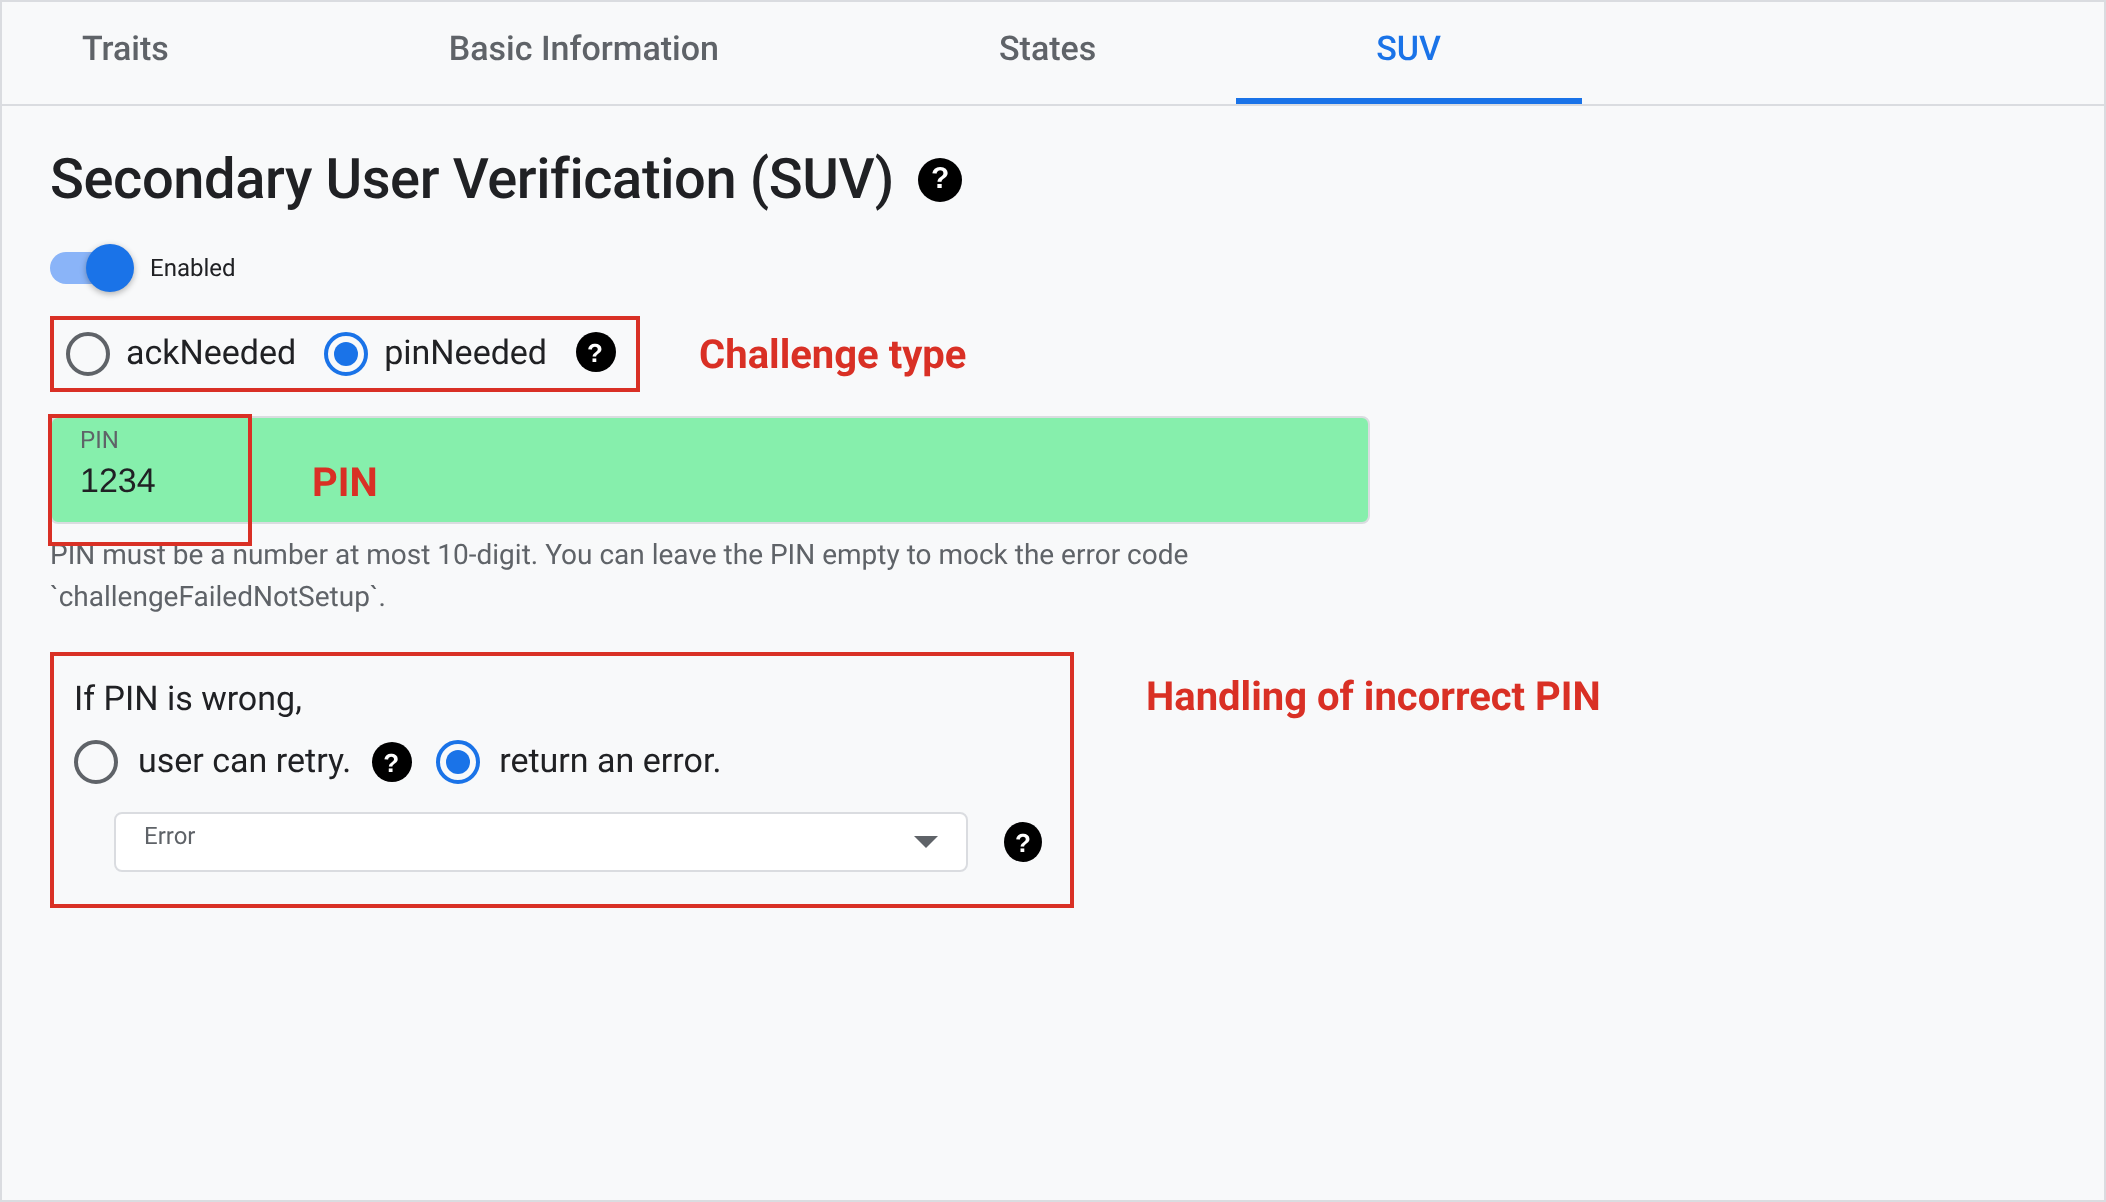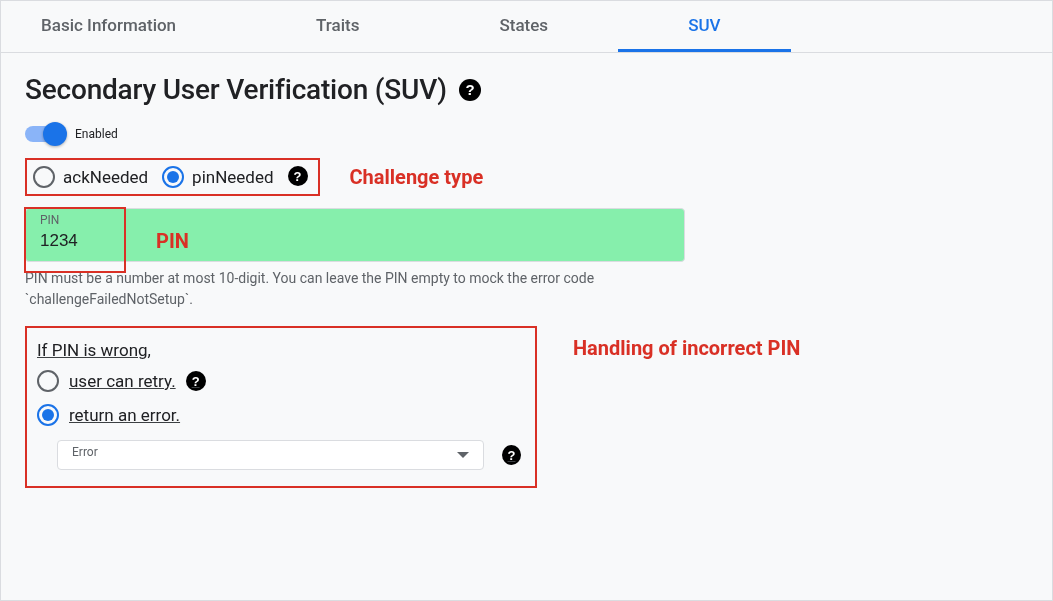--- a/index.html
+++ b/index.html
@@ -205,30 +205,29 @@
     }
     .error-handling-row {
       display: flex;
       align-items: flex-start;
       gap: 36px;
     }
     .error-box {
       border: 2px solid #d93025;
       width: 512px;
       padding: 12px 14px 16px 10px;
-      text-decoration: underline;
     }
     .error-box-title {
       font-size: 17px;
       color: #202124;
       margin-bottom: 10px;
     }
     .radio-stack {
       display: flex;
-      flex-direction: column;
+      flex-direction: row;
       gap: 12px;
       margin-left: 0;
     }
     .radio-stack .radio-item {
       gap: 10px;
     }
     .error-select-row {
       display: flex;
       align-items: center;
       gap: 18px;
@@ -272,22 +271,22 @@
     .tabs .tab:nth-child(3){ flex: 0 0 auto; padding-left:70px; padding-right:70px;}
     .tabs .tab:nth-child(4){ flex: 0 0 auto; padding-left:70px; padding-right:70px;}
     .tabs .tab:nth-child(5){ flex: 0 0 auto; padding-left:70px; padding-right:40px;}
   </style>
 </head>
 <body>
 
 <div class="container">
 
   <div class="tabs">
+    <div class="tab">Traits</div>
     <div class="tab">Basic Information</div>
-    <div class="tab">Traits</div>
     <div class="tab">States</div>
     <div class="tab active">SUV</div>
   </div>
 
   <div class="content">
 
     <h1 class="page-title">
       <span>Secondary User Verification (SUV)</span>
       <span class="help-icon">?</span>
     </h1>

